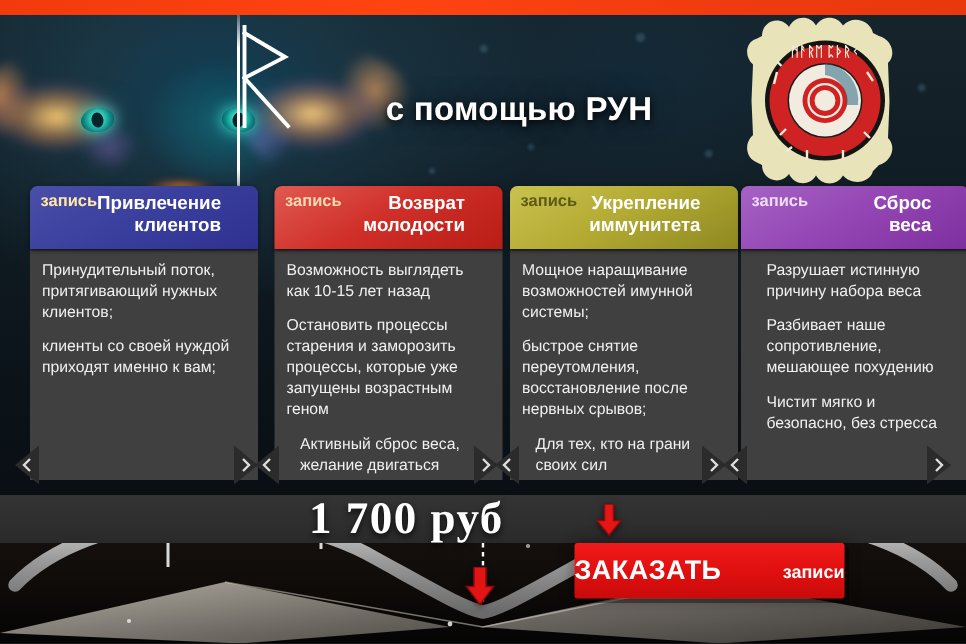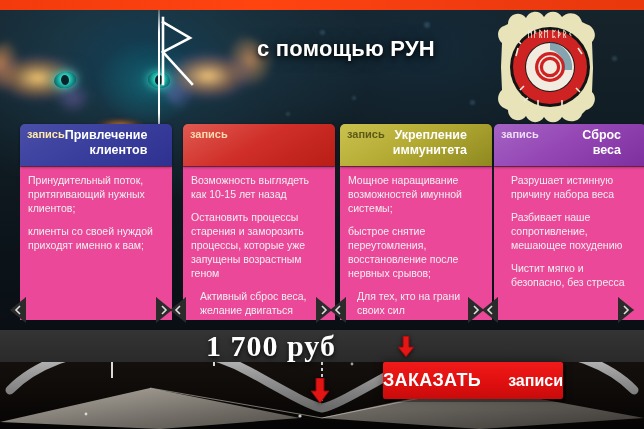--- a/index.html
+++ b/index.html
@@ -82,36 +82,36 @@
   
   .emblem{ position:absolute; left:494px; top:8px; width:112px; height:118px; }
 
   
   .title{
     position:absolute; left:212px; top:34px; width:268px;
     color:#fff; font-weight:bold; font-size:22px; line-height:1.32;
     text-align:center; letter-spacing:.2px;
     text-shadow:0 2px 5px rgba(0,0,0,.85), 0 0 16px rgba(0,0,0,.6);
   }
-  .title .l2{ display:block; }
+  .title .l2{ display:block;margin-top:24px; }
 
   
   .card{
     position:absolute; top:124px; width:152px; height:196px;
   }
   .card .head{
     position:relative; height:42px; border-radius:5px 5px 0 0;
     padding:4px 25px 0 7px; color:#fff; overflow:hidden;
     box-shadow:0 1px 3px rgba(0,0,0,.5);
   }
   .head-row{ display:flex; justify-content:space-between; align-items:flex-start; }
   .kicker{ font-size:11px; font-weight:bold; line-height:1.18; }
   .htitle{ font-size:12.5px; font-weight:bold; line-height:1.18; text-align:right; }
   .card .body{
-    height:154px; background:#ec4899;
+    height:154px; background:#404040;
     padding:7px 8px 0 8px; overflow:hidden;
     border-top:1px solid rgba(0,0,0,.35);
   }
   .card .body p{
     color:#f0f0f0; font-size:10.5px; line-height:1.33; margin-bottom:9px;
   }
   .card .body p.indent{ padding-left:9px; }
 
   .card-1{ left:20px; }
   .card-2{ left:183px; }
@@ -167,21 +167,21 @@
 
   .order{
     position:absolute; left:383px; top:362px; width:180px; height:37px;
     background:linear-gradient(180deg,#f01a1a 0%,#e00f0f 55%,#c80b0b 100%);
     border-radius:2px; color:#fff;
     display:flex; align-items:center; justify-content:space-between;
     box-shadow:3px 3px 0 rgba(0,0,0,.35), 0 0 10px rgba(0,0,0,.45);
     cursor:pointer;
   }
   .order .b1{ font-size:18px; font-weight:bold; letter-spacing:.3px; }
-  .order .b2{ font-size:16px; font-weight:bold; margin-left:6px; }
+  .order .b2{ font-size:12px; font-weight:bold; margin-left:6px; }
 </style>
 </head>
 <body>
 
 <div id="stage">
 
   <div class="bg-base"></div>
 
   <div class="owl">
     <div class="owl-head"></div>
@@ -297,20 +297,24 @@
     <div class="body">
       <p>Принудительный поток, притягивающий нужных клиентов;</p>
       <p>клиенты со своей нуждой приходят именно к вам;</p>
     </div>
   </div>
 
   <div class="card card-2">
     <div class="head">
       <div class="head-row">
         <div class="kicker">запись</div>
+        <div class="htitle">
+          <span>Возврат</span><br>
+          <span>молодости</span>
+        </div>
       </div>
     </div>
     <div class="body">
       <p>Возможность выглядеть как 10-15 лет назад</p>
       <p>Остановить процессы старения и заморозить процессы, которые уже запущены возрастным геном</p>
       <p class="indent">Активный сброс  веса, желание двигаться</p>
     </div>
   </div>
 
   <div class="card card-3">

